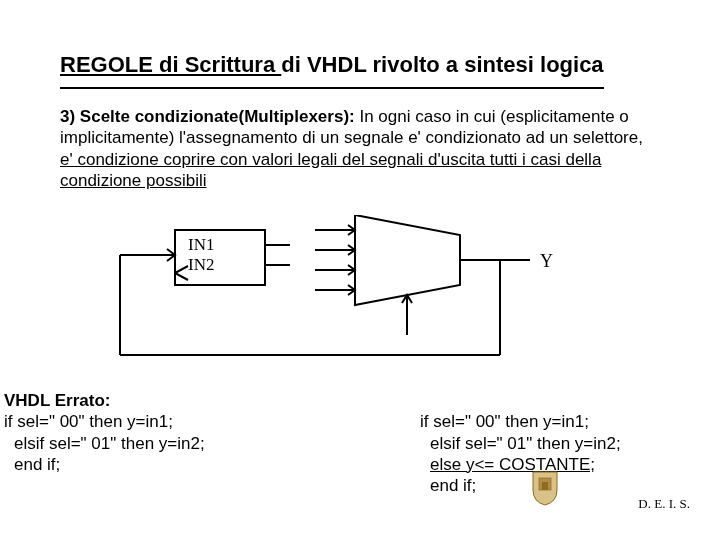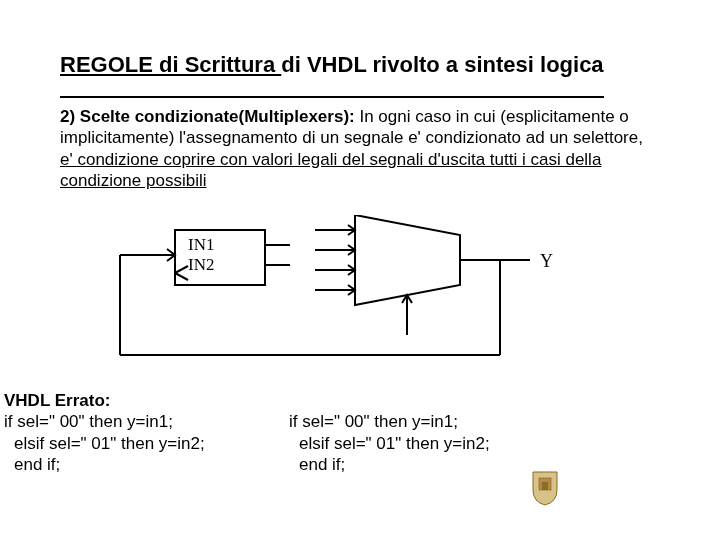--- a/index.html
+++ b/index.html
@@ -12,21 +12,21 @@
     position: relative;
     color: #000;
   }
   .title {
     position: absolute;
     left: 60px;
     top: 52px;
     font-size: 22px;
     font-weight: bold;
     border-bottom: 2px solid #000;
-    padding-bottom: 18px;
+    padding-bottom: 9px;
   }
   .title .u1 { text-decoration: underline; }
   .para {
     position: absolute;
     left: 60px;
     top: 106px;
     width: 600px;
     font-size: 17px;
     line-height: 1.25;
   }
@@ -36,20 +36,21 @@
     position: absolute;
     left: 60px;
     top: 215px;
   }
   .cols {
     position: absolute;
     left: 0;
     top: 390px;
     width: 720px;
     display: flex;
+    justify-content: space-between;
   }
   .col1 { width: 285px; padding-left: 4px; font-size: 17px; line-height: 1.25; }
   .col2 { width: 300px; padding-left: 0; font-size: 17px; line-height: 1.25; }
   .hdr { font-weight: bold; }
   .ind1 { padding-left: 10px; display:block; }
   .und { text-decoration: underline; }
   .footer {
     position: absolute;
     right: 30px;
     bottom: 28px;
@@ -66,21 +67,21 @@
   }
 </style>
 </head>
 <body>
 
 <div class="title">
   <span class="u1">REGOLE di Scrittura </span><span>di VHDL rivolto a sintesi logica</span>
 </div>
 
 <div class="para">
-  <span class="b">2) Scelte condizionate(Multiplexers):</span><span> In ogni caso in cui (esplicitamente o implicitamente) l'assegnamento di un segnale e' condizionato ad un selettore, </span><span class="u">e' condizione coprire con valori legali del segnali d'uscita tutti i casi della condizione possibili</span>
+  <span class="b">3) Scelte condizionate(Multiplexers):</span><span> In ogni caso in cui (esplicitamente o implicitamente) l'assegnamento di un segnale e' condizionato ad un selettore, </span><span class="u">e' condizione coprire con valori legali del segnali d'uscita tutti i casi della condizione possibili</span>
 </div>
 
 <svg class="diagram" width="520" height="160" viewBox="0 0 520 160">
 
   <rect x="115" y="15" width="90" height="55" fill="none" stroke="#000" stroke-width="2"></rect>
   <line x1="115" y1="58" x2="128" y2="51" stroke="#000" stroke-width="2"></line>
   <line x1="115" y1="58" x2="128" y2="65" stroke="#000" stroke-width="2"></line>
 
   <text x="128" y="35" font-family="'Times New Roman',serif" font-size="17">IN1</text>
   <text x="128" y="55" font-family="'Times New Roman',serif" font-size="17">IN2</text>
@@ -118,24 +119,26 @@
   <div class="col1">
     <span class="hdr">VHDL Errato:</span><br>
     <span>if sel=" 00" then y=in1;</span><br>
     <span class="ind1">elsif sel=" 01" then y=in2;</span>
     <span class="ind1">end if;</span>
   </div>
   <div class="col2">
     <br>
     <span>if sel=" 00" then y=in1;</span><br>
     <span class="ind1">elsif sel=" 01" then y=in2;</span>
+    <span class="ind1 und">else  y&lt;= COSTANTE;</span>
     <span class="ind1">end if;</span>
   </div>
 </div>
 
 <svg class="crest" viewBox="0 0 30 36">
   <path d="M3 2 H27 V20 Q27 32 15 35 Q3 32 3 20 Z" fill="#d9c28a" stroke="#8a6d1f" stroke-width="1"></path>
   <rect x="9" y="8" width="12" height="12" fill="#b5894a" stroke="#8a6d1f" stroke-width="0.7"></rect>
   <rect x="12" y="12" width="6" height="8" fill="#8a6d1f"></rect>
 </svg>
 
 <div class="footer">
+  <div>D. E. I. S.</div>
 </div>
 
 </body></html>

